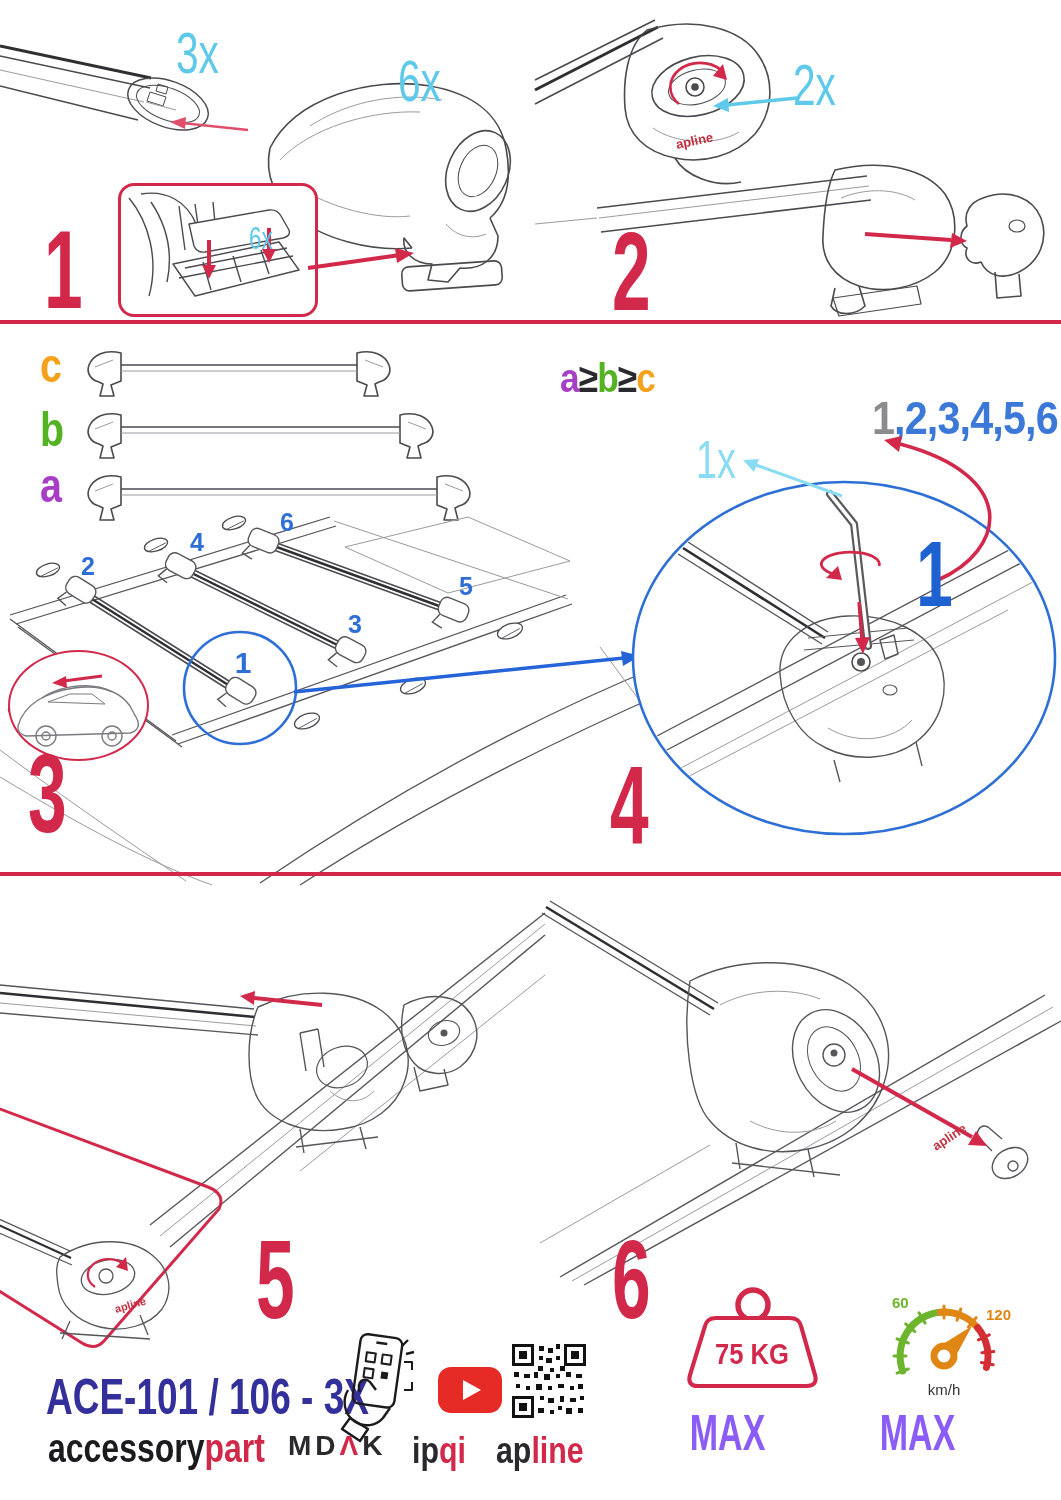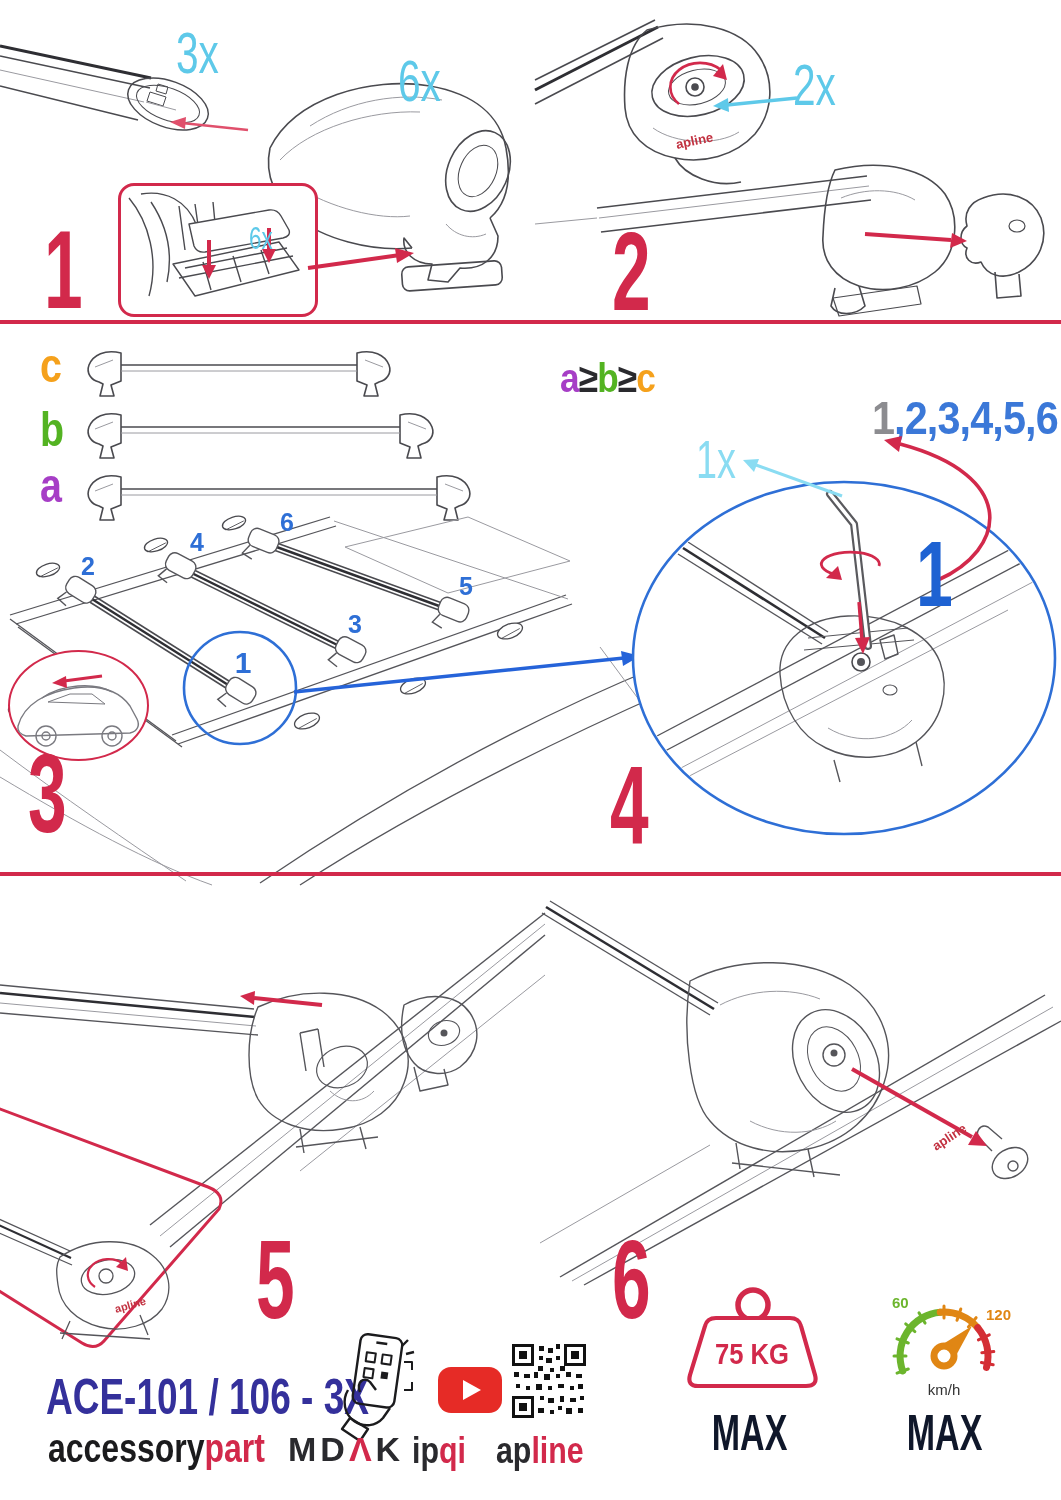--- a/index.html
+++ b/index.html
@@ -24,23 +24,23 @@
   .bigblue{position:absolute;color:#1e62d2;font-size:92px;font-weight:700;line-height:0.8;
            transform:scaleX(0.72);transform-origin:left top;}
   .code{position:absolute;color:#34309b;font-size:50px;font-weight:700;line-height:1;
         transform:scaleX(0.74);transform-origin:left top;letter-spacing:0px;}
   .brandword{position:absolute;font-size:41px;font-weight:700;line-height:1;color:#1b1b1d;
         transform:scaleX(0.78);transform-origin:left top;}
   .brandword .red{color:#d2294b;}
   .logotext{position:absolute;font-size:37px;font-weight:700;line-height:1;color:#2a2a2e;
         transform:scaleX(0.82);transform-origin:left top;}
   .logotext .red{color:#d2294b;}
-  .mdak{position:absolute;font-size:34px;font-weight:700;letter-spacing:4px;color:#2a2a2e;line-height:1;}
+  .mdak{position:absolute;font-size:28px;font-weight:700;letter-spacing:4px;color:#2a2a2e;line-height:1;}
   .mdak .red{color:#d2294b;}
-  .maxlbl{position:absolute;text-align:center;font-size:50px;font-weight:700;color:#0f172a;line-height:1;}
+  .maxlbl{position:absolute;font-size:50px;font-weight:700;color:#8b5cf6;line-height:1;}
   .maxlbl span{display:inline-block;transform:scaleX(0.68);transform-origin:center top;}
   .inset1{position:absolute;left:118px;top:183px;width:194px;height:128px;border:3px solid #d2294b;
           border-radius:16px;background:#fff;}
 </style>
 </head>
 <body>
 
 <div class="page">
 
   <svg class="abs" style="left:0;top:40px" width="250" height="120" viewBox="0 0 250 120">

